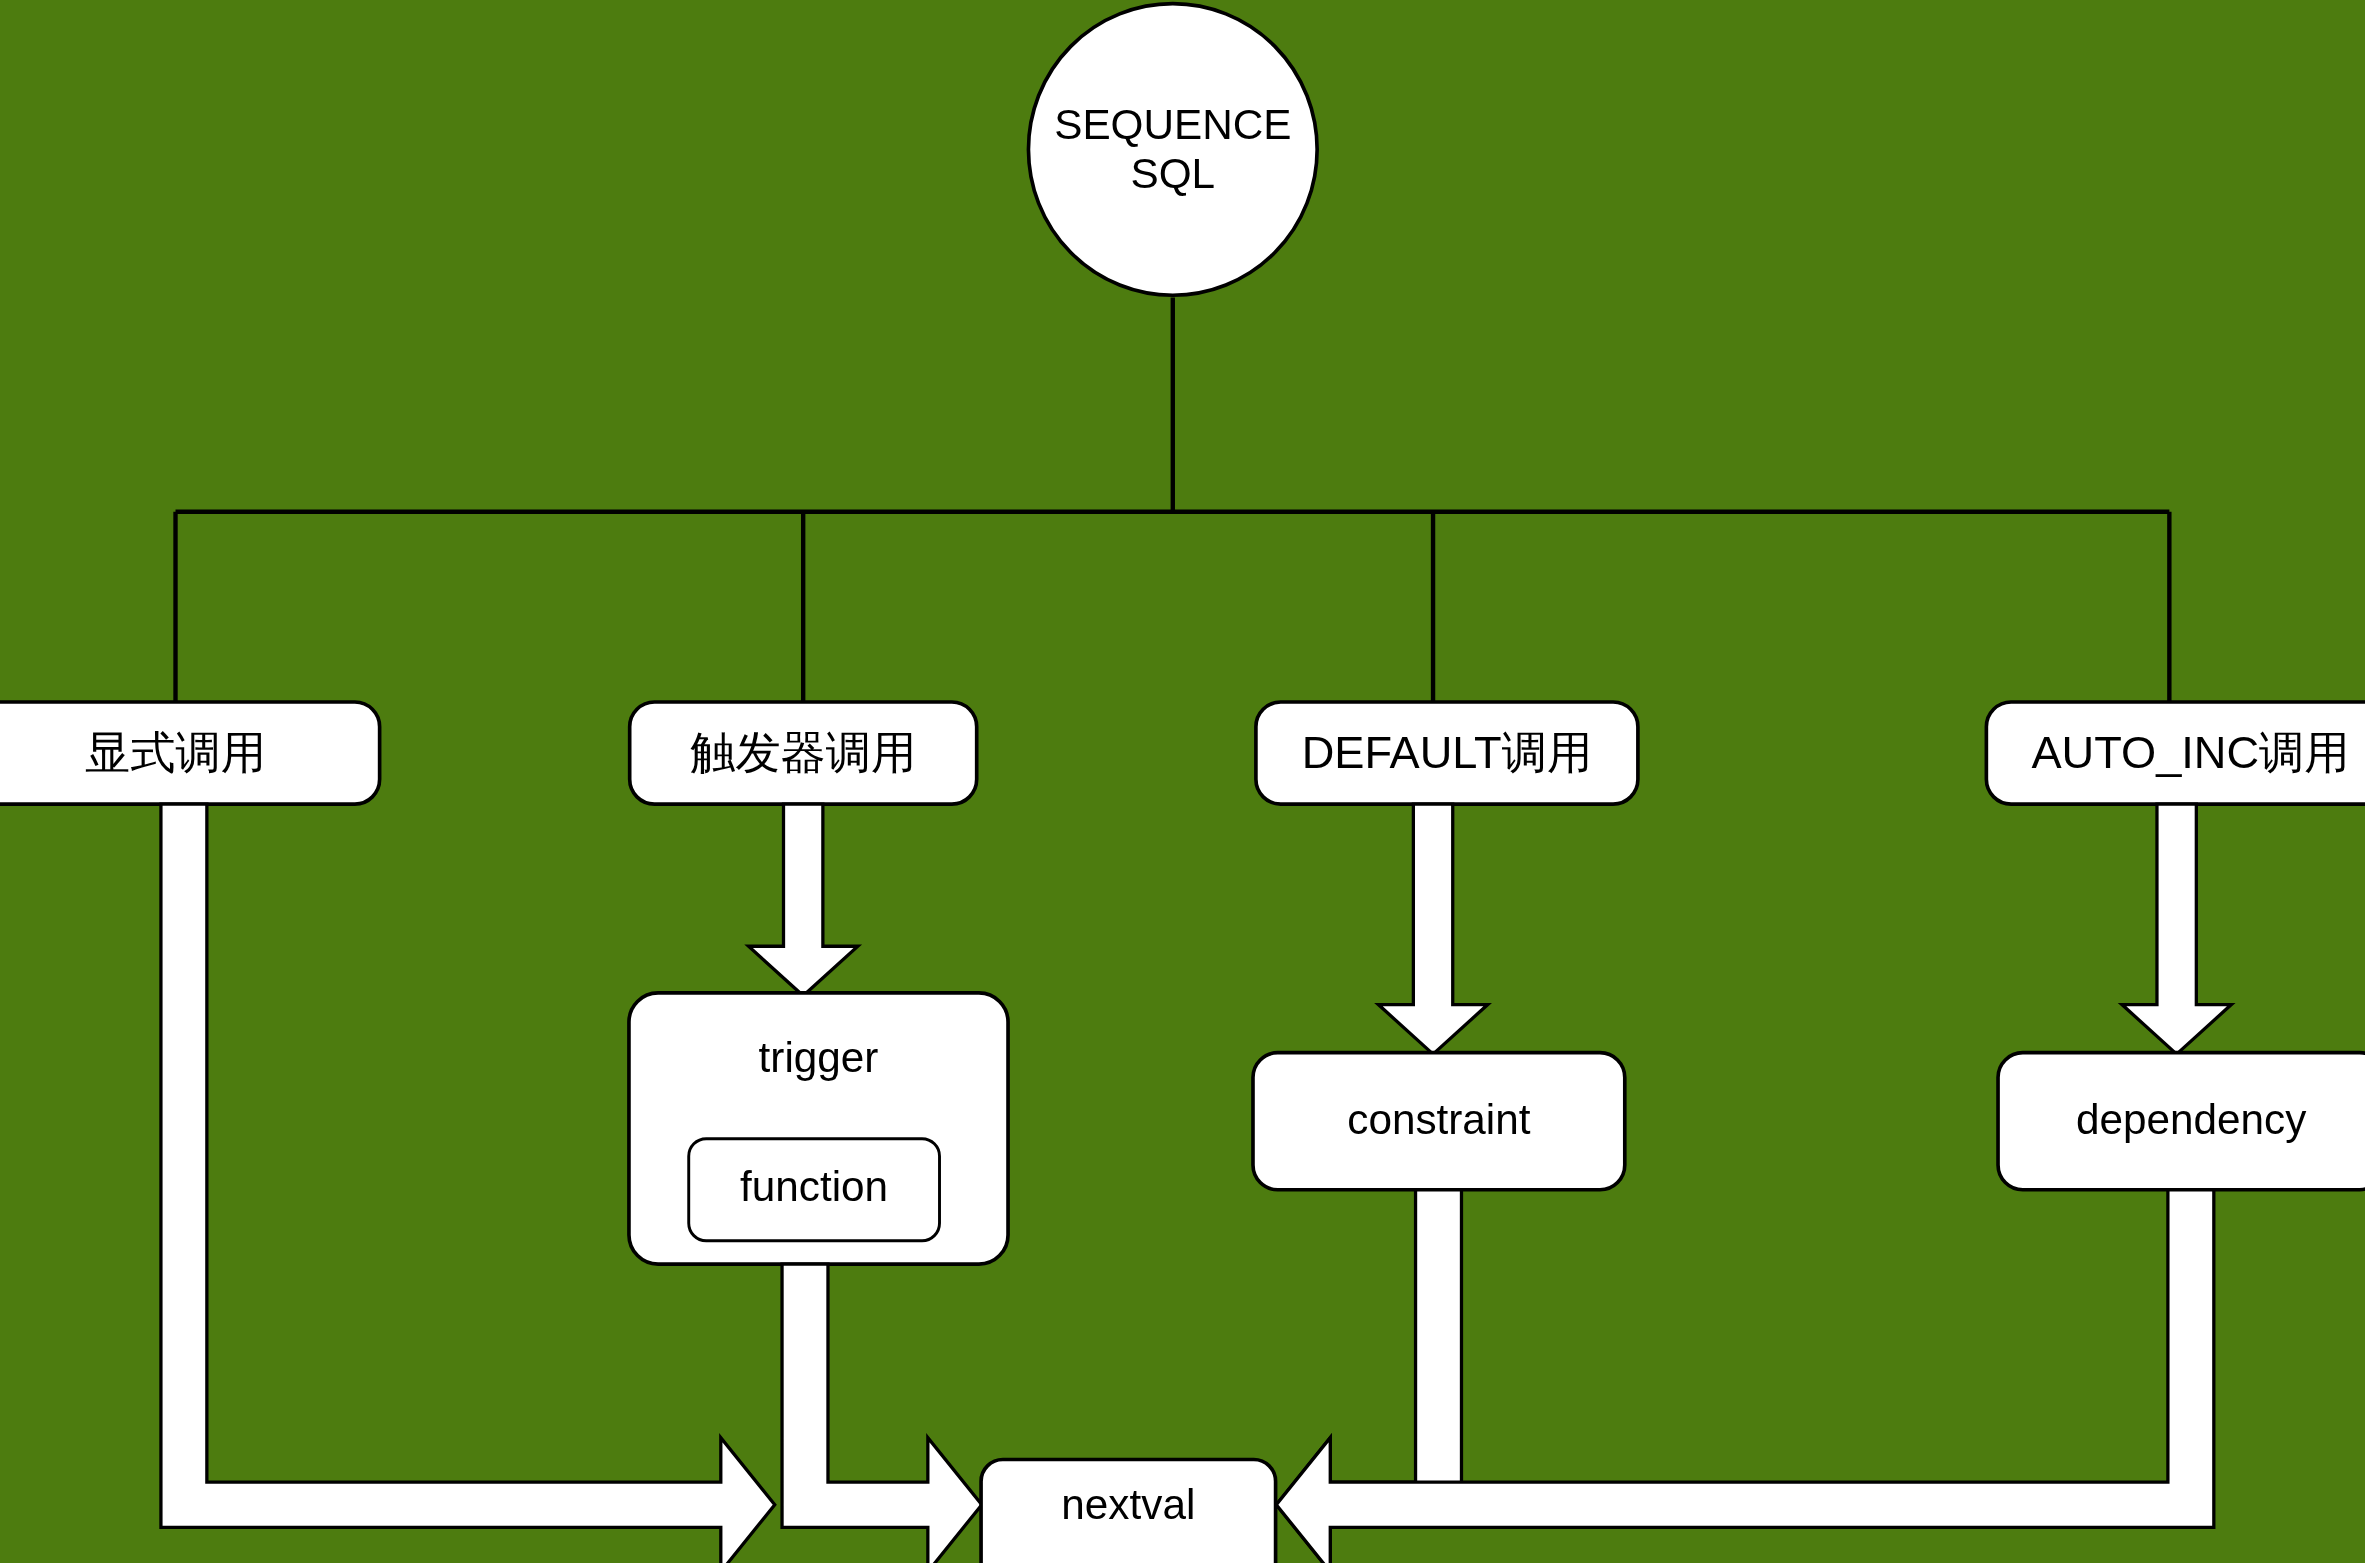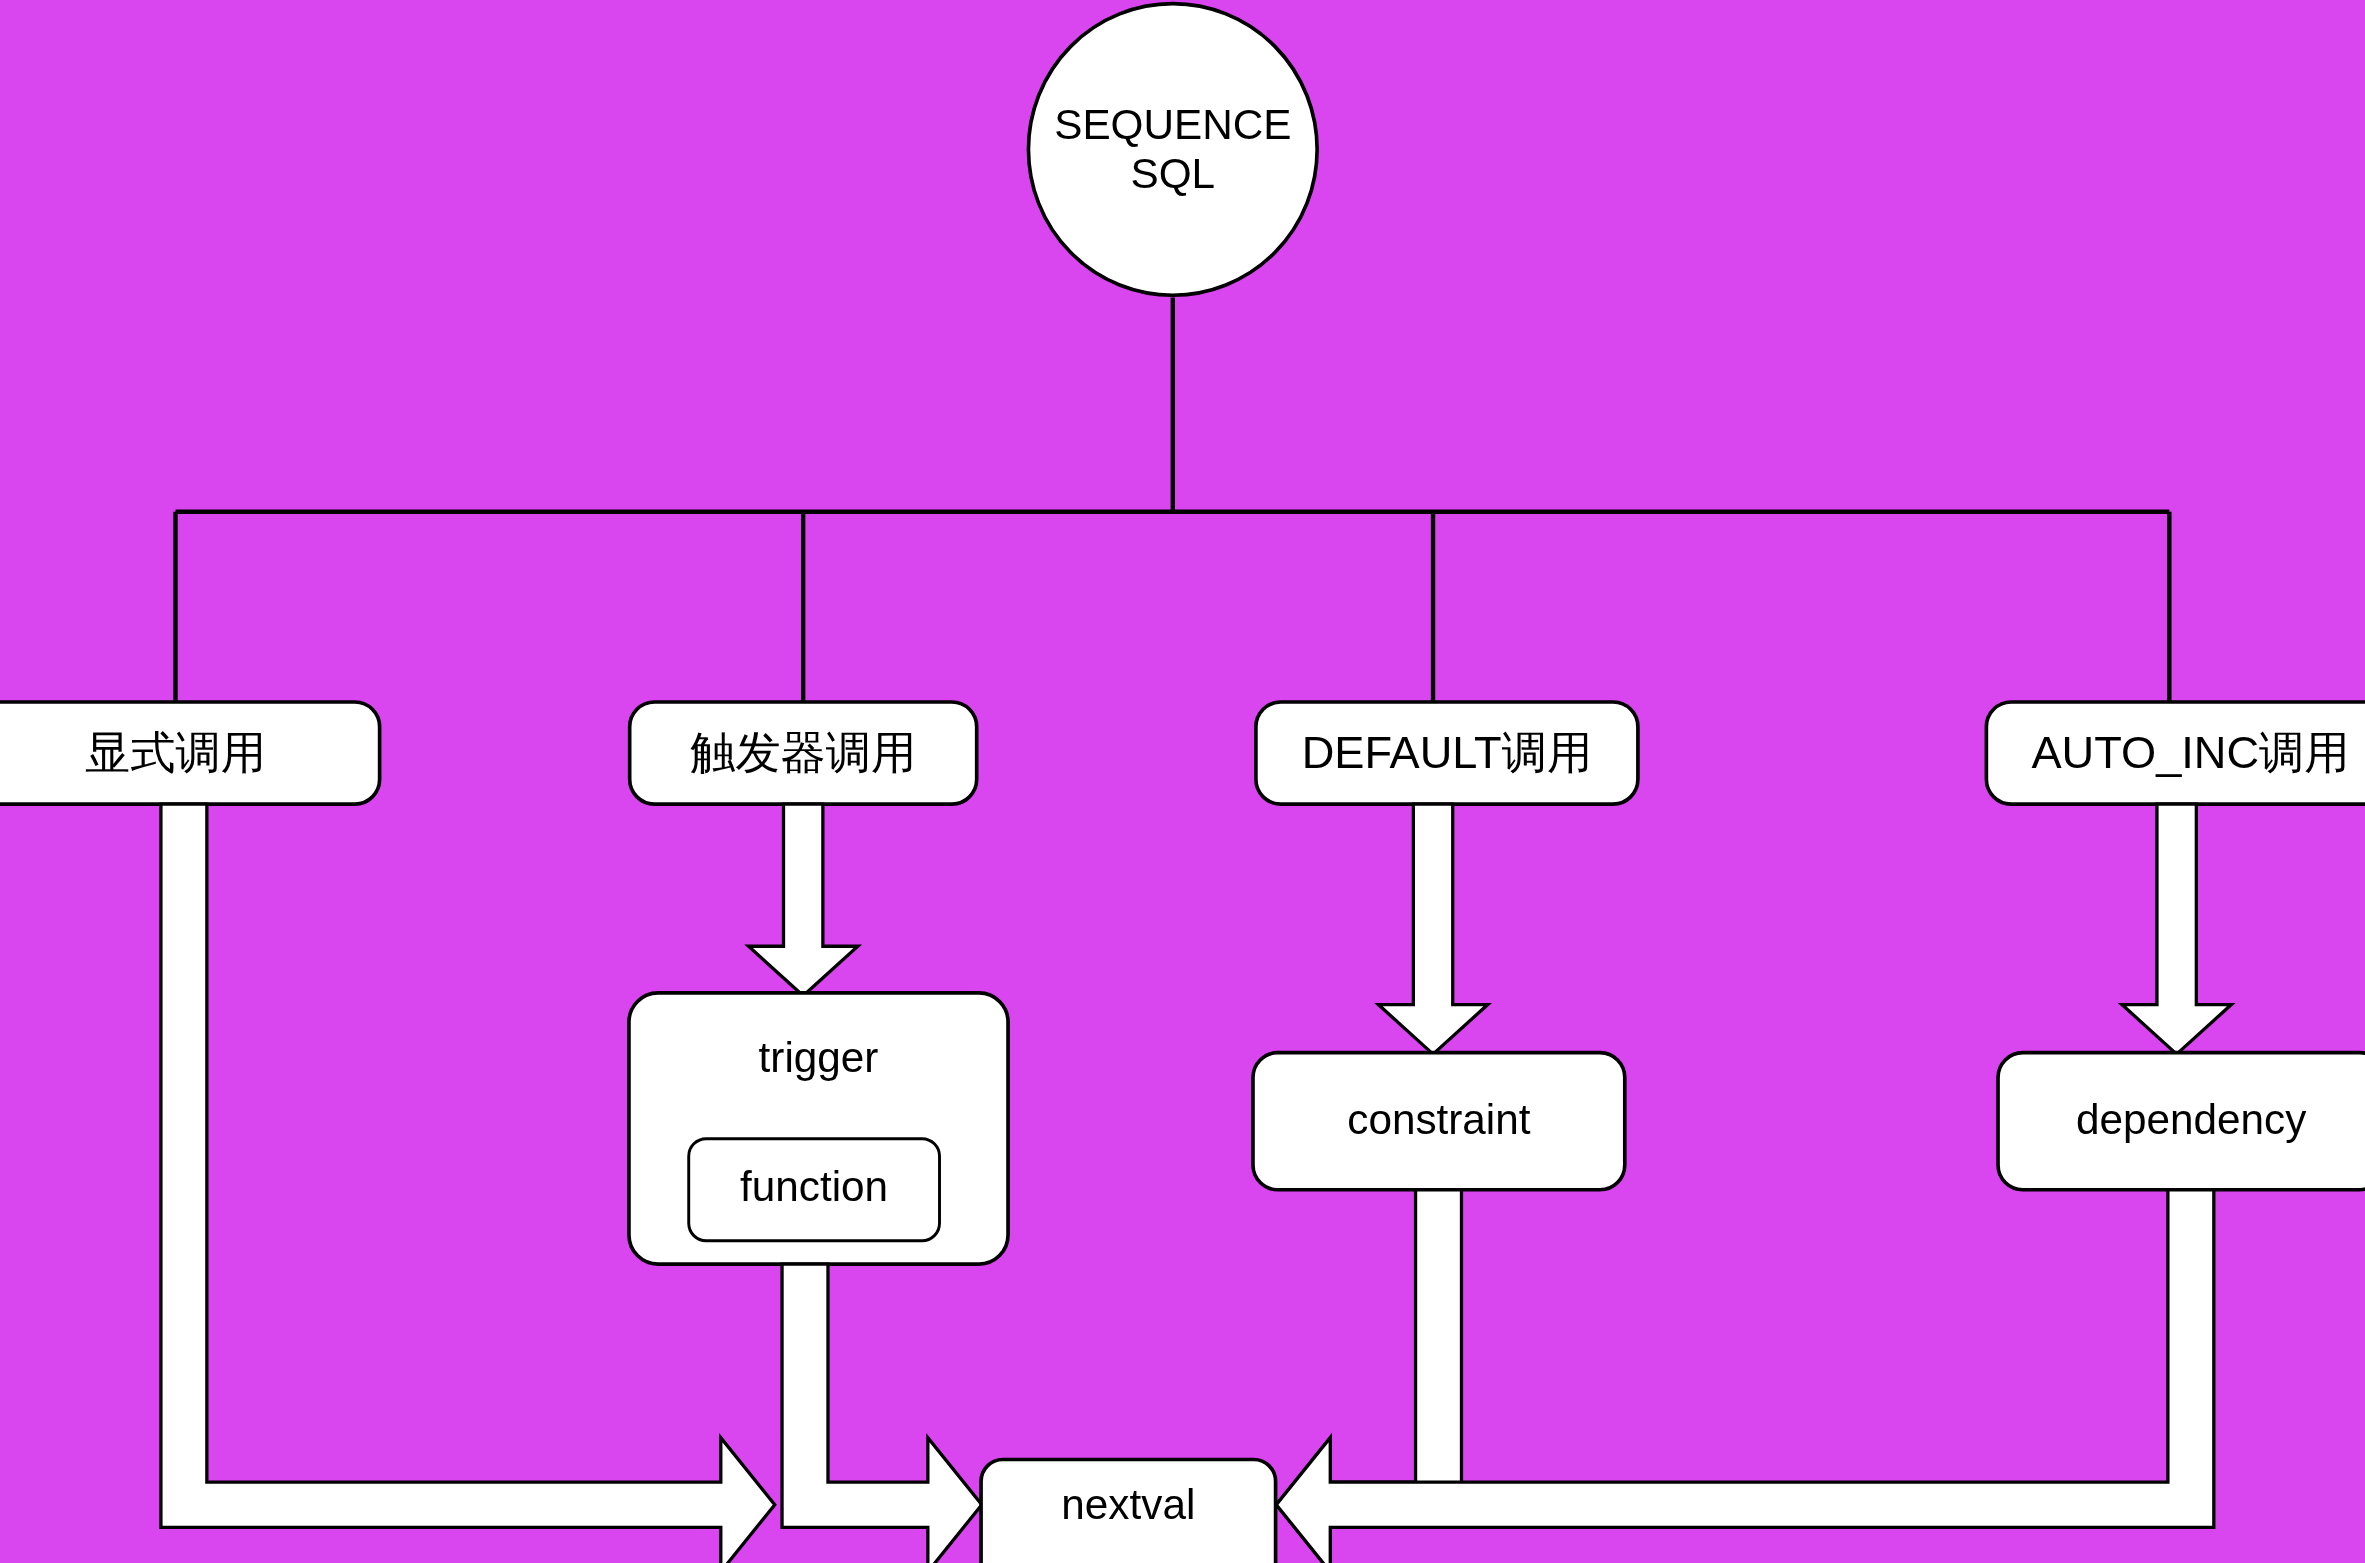--- a/index.html
+++ b/index.html
@@ -10,21 +10,21 @@
   body {
     width: 2366px;
     height: 1563px;
     overflow: hidden;
     font-family: "Liberation Sans", "DejaVu Sans", sans-serif;
   }
   #diagram-root {
     position: relative;
     width: 2366px;
     height: 1563px;
-    background: #d946ef;
+    background: #4d7c0f;
   }
   svg#flow {
     position: absolute;
     top: 0;
     left: 0;
     width: 2366px;
     height: 1563px;
     display: block;
   }
   .shape {

